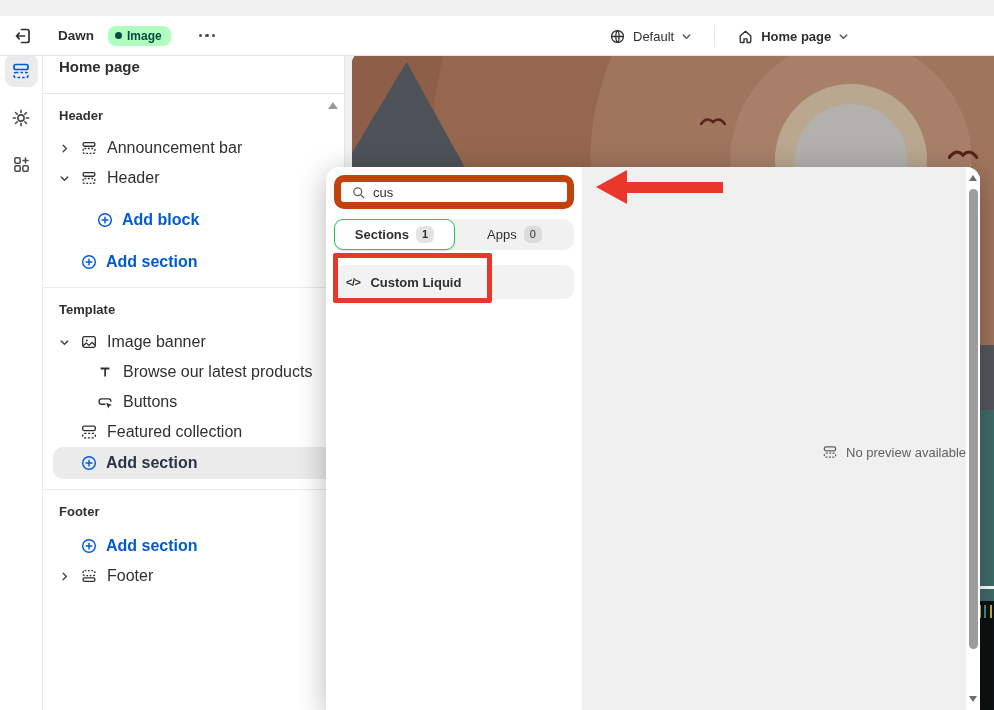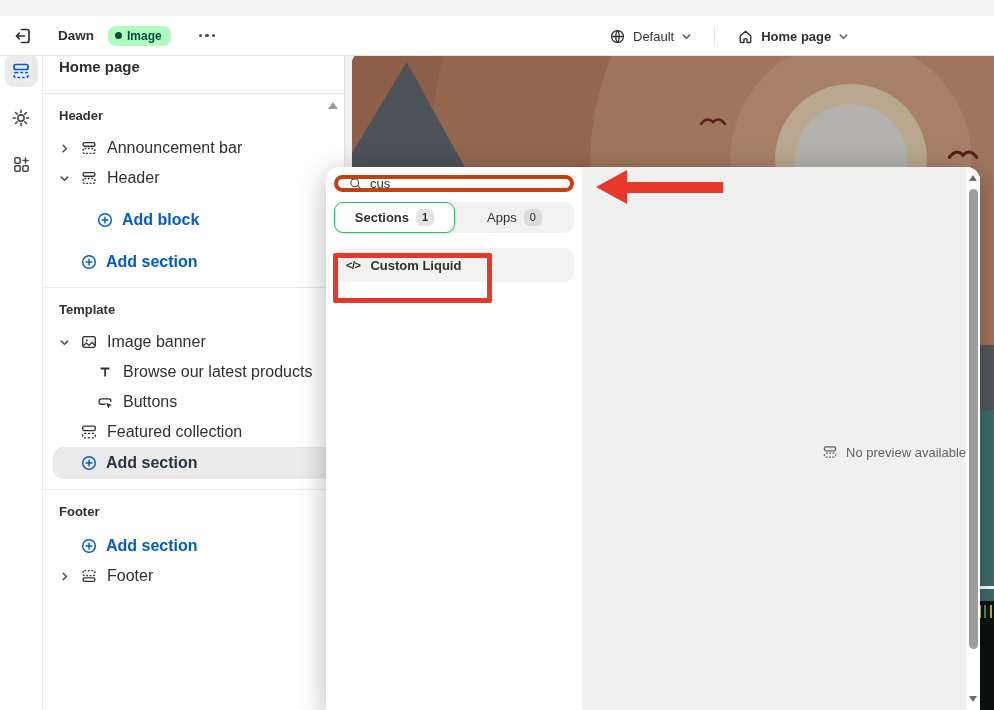--- a/index.html
+++ b/index.html
@@ -72,21 +72,21 @@
   .band-teal { position:absolute; left:0; top:357px; width:100%; height:191px; background:#3e6c6a; }
   .white-rule { position:absolute; left:0; top:533px; width:100%; height:3px; background:#fff; }
   .black-bottom { position:absolute; left:0; top:548px; width:100%; height:109px; background:#0c1211; }
   .strip-bars { position:absolute; left:0; top:552px; width:100%; height:13px;
     background:repeating-linear-gradient(90deg,#caa94c 0 2px,#0d1413 2px 5px,#3e8f86 5px 7px,#0d1413 7px 11px); }
 
   
   .popup { position:absolute; left:326px; top:167px; width:654px; height:543px; background:#fff;
     border-radius:14px 14px 0 0; box-shadow:0 6px 30px rgba(0,0,0,.28); display:flex; overflow:hidden; z-index:40; }
   .popup-list { width:256px; padding:8px; background:#fff; }
-  .search-box { height:17px; border:4px solid #c2410c; border-radius:10px; display:flex; align-items:center;
+  .search-box { height:34px; border:7px solid #c2410c; border-radius:10px; display:flex; align-items:center;
     padding:0 10px; gap:7px; background:#fff; }
   .search-box input { border:none; outline:none; font-family:"Liberation Sans",sans-serif; font-size:13px;
     color:#303030; width:100%; background:transparent; }
   .tabs { margin-top:10px; height:31px; background:#f1f1f1; border-radius:10px; display:flex; }
   .tab { flex:1; display:flex; align-items:center; justify-content:center; gap:7px; font-size:13px; cursor:pointer; color:#303030; }
   .tab.active { background:#fff; border:1px solid #22c55e; border-radius:9px; font-weight:600;
     box-shadow:0 1px 2px rgba(0,0,0,.12); }
   .count-pill { font-size:11px; line-height:17px; height:17px; padding:0 6px; border-radius:6px; background:#e3e3e3; color:#303030; }
   .tab:not(.active) .count-pill { background:#dbdbdb; }
   .result-row { margin-top:15px; height:34px; background:#f2f2f2; border-radius:10px; display:flex; align-items:center;

